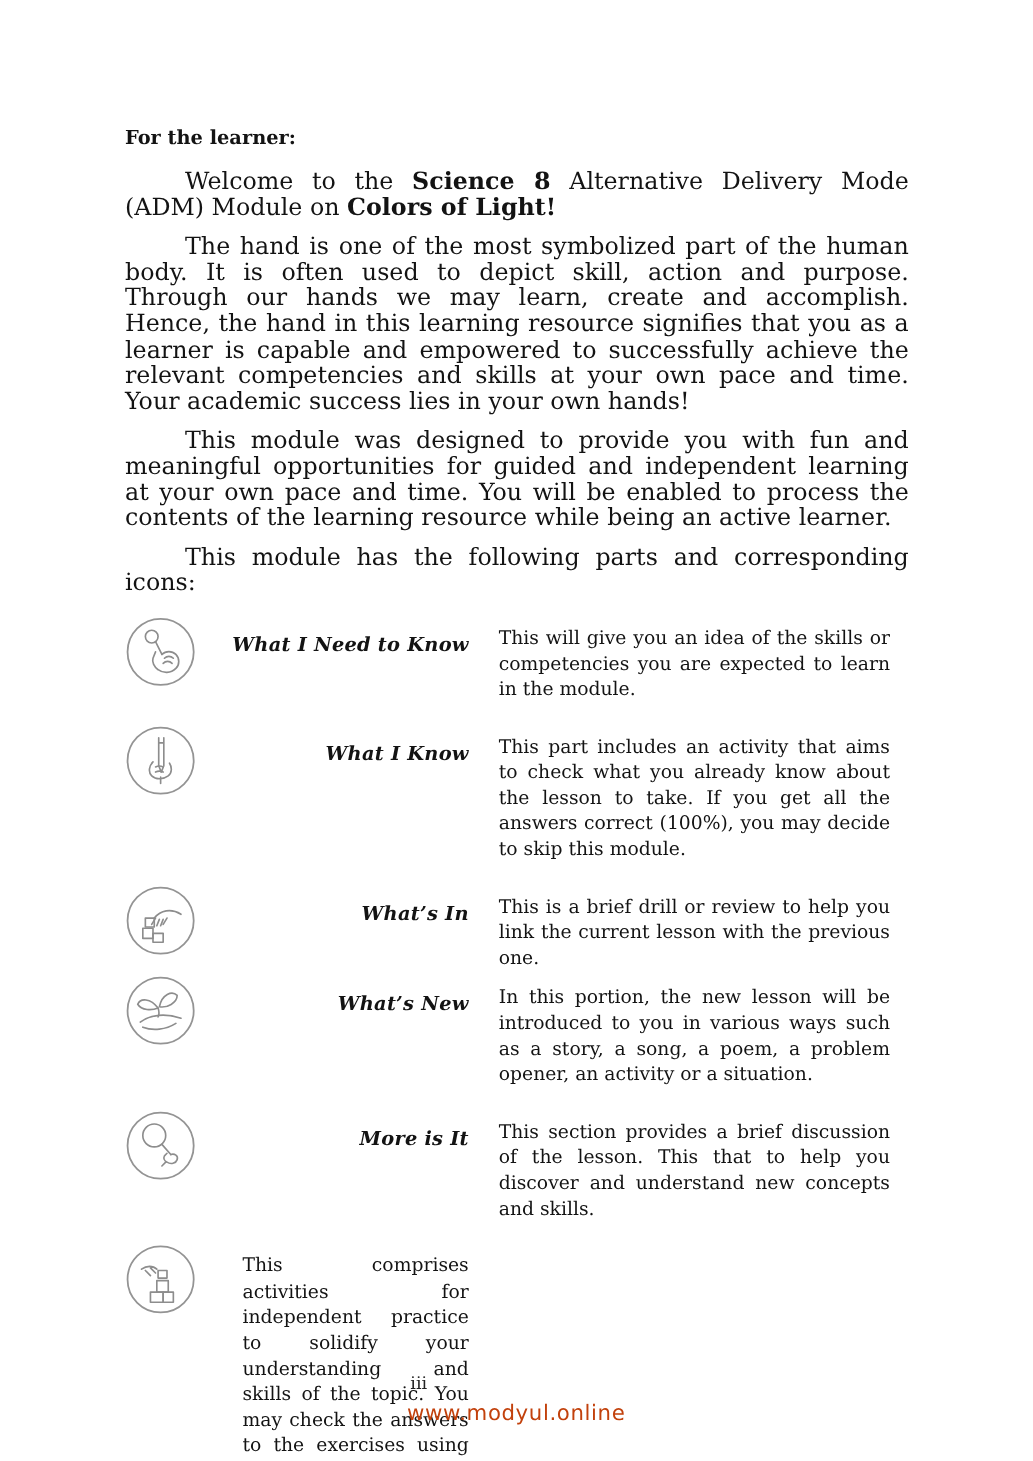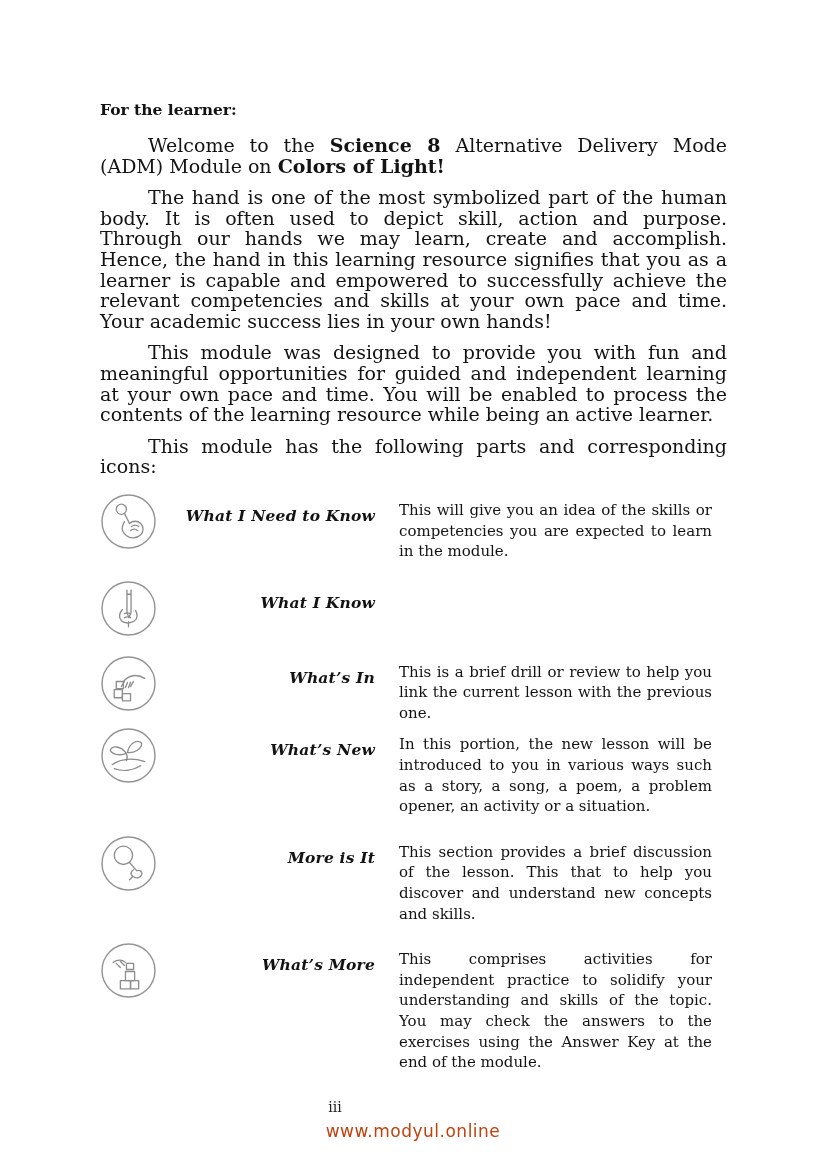--- a/index.html
+++ b/index.html
@@ -109,20 +109,21 @@
     <div class="row">
       <div class="icon-wrap">
         <svg width="57" height="57" viewBox="0 0 56 56">
           <circle class="ring" cx="28" cy="28" r="26"></circle>
           <path class="li" d="M26.5 10 v22 M30.5 10 v22 M26.5 32 l2 5 l2 -5 M26.5 14 h4"></path>
           <path class="li" d="M22 29 c-3 3 -4 8 -1 11 c3 3 9 3 13 0 c3 -2 3 -7 1 -10"></path>
           <path class="li" d="M24 33 c2 -1 4 -1 6 0 M24 37 c2 -1 4 -1 6 0 M28 41 v5"></path>
         </svg>
       </div>
       <div class="label">What I Know</div>
+      <div class="desc">This part includes an activity that aims to check what you already know about the lesson to take. If you get all the answers correct (100%), you may decide to skip this module.</div>
     </div>
 
     <div class="row tight">
       <div class="icon-wrap">
         <svg width="57" height="57" viewBox="0 0 56 56">
           <circle class="ring" cx="28" cy="28" r="26"></circle>
           <rect class="li" x="14" y="34" width="8" height="8"></rect>
           <rect class="li" x="22" y="38" width="8" height="7"></rect>
           <rect class="li" x="16" y="26" width="7" height="7"></rect>
           <path class="li" d="M44 23 c-8 -5 -16 -3 -21 3"></path>
@@ -165,21 +166,20 @@
       <div class="icon-wrap">
         <svg width="57" height="57" viewBox="0 0 56 56">
           <circle class="ring" cx="28" cy="28" r="26"></circle>
           <rect class="li" x="20" y="38" width="10" height="8"></rect>
           <rect class="li" x="30" y="38" width="8" height="8"></rect>
           <rect class="li" x="25" y="29" width="9" height="9"></rect>
           <rect class="li" x="26" y="21" width="7" height="6"></rect>
           <path class="li" d="M13 20 c4 -3 9 -3 12 0 M16 21 l4 4 M20 19 l4 4"></path>
         </svg>
       </div>
-      <div class="label">What’s More</div>
       <div class="desc">This comprises activities for independent practice to solidify your understanding and skills of the topic. You may check the answers to the exercises using the Answer Key at the end of the module.</div>
     </div>
 
   </div>
 
   <div class="page-number">iii</div>
   <div class="watermark">www.modyul.online</div>
 
 </div>
 

